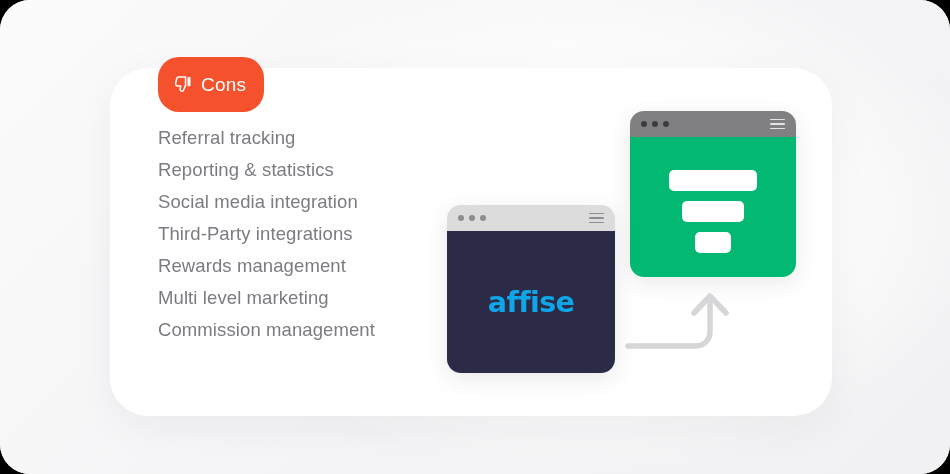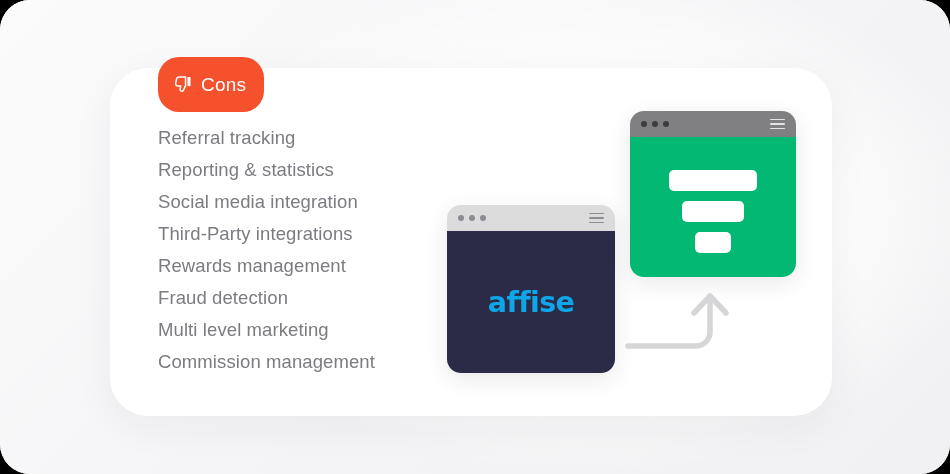--- a/index.html
+++ b/index.html
@@ -235,21 +235,20 @@
     </svg>
     <span class="badge-label">Cons</span>
   </div>
 
   <div id="cons-list">
     <div class="list-item">Referral tracking</div>
     <div class="list-item">Reporting &amp; statistics</div>
     <div class="list-item">Social media integration</div>
     <div class="list-item">Third-Party integrations</div>
     <div class="list-item">Rewards management</div>
-    <div class="list-item">Fraud detection</div>
     <div class="list-item">Multi level marketing</div>
     <div class="list-item">Commission management</div>
   </div>
 
   <div id="card-funnel" class="browser">
     <div class="titlebar">
       <span class="dots">
           <i></i>
           <i></i>
           <i></i>

